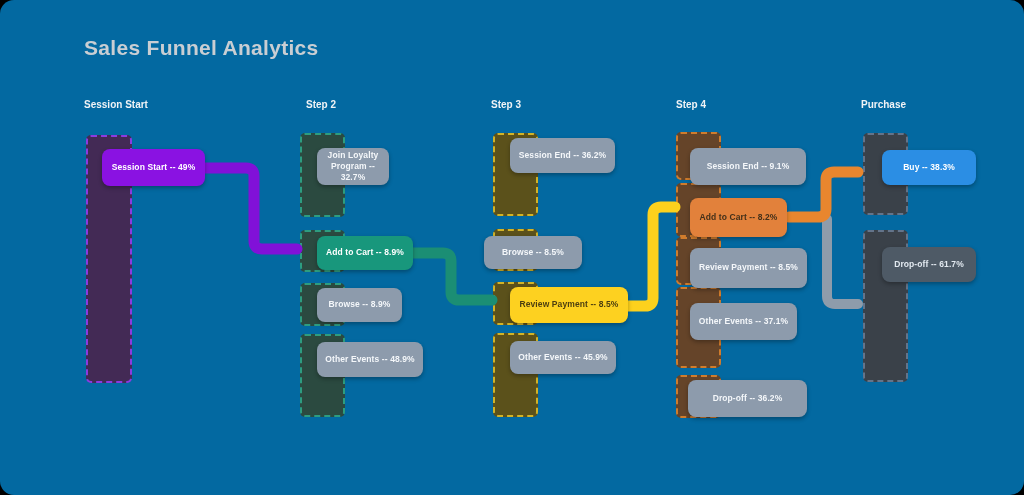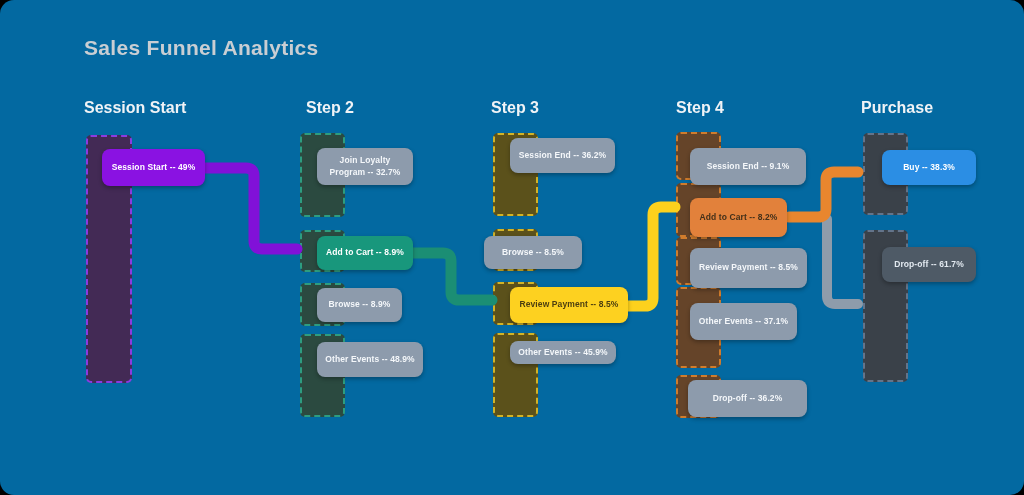--- a/index.html
+++ b/index.html
@@ -6,21 +6,21 @@
   body{font-family:"Liberation Sans","DejaVu Sans",sans-serif;}
   .canvas{
     position:relative;width:1024px;height:495px;background:#0369a1;
     border-radius:14px;overflow:hidden;
   }
   .title{
     position:absolute;left:84px;top:36px;margin:0;
     font-size:21px;font-weight:600;color:#c9ced3;letter-spacing:.3px;
   }
   .col-header{
-    position:absolute;top:99px;font-size:16px;font-weight:700;color:#f0f3f6;
+    position:absolute;top:99px;font-size:10px;font-weight:700;color:#f0f3f6;
   }
   
   .cont{position:absolute;border-radius:5px;border:2px dashed transparent;box-sizing:border-box;z-index:1;}
   .cont.purple{background:#432a55;border-color:#8c3be0;}
   .cont.teal{background:#2b4a40;border-color:#2d9d80;}
   .cont.yellow{background:#5b511b;border-color:#d2b327;}
   .cont.orange{background:#654429;border-color:#d07c2c;}
   .cont.slate{background:#3a4149;border-color:#64748a;}
   
   .flows{position:absolute;left:0;top:0;z-index:2;}
@@ -77,29 +77,29 @@
   <svg class="flows" width="1024" height="495" viewBox="0 0 1024 495">
     <path d="M 827 219 L 827 296 Q 827 304 835 304 L 858 304" fill="none" stroke="#8e9cab" stroke-width="10" stroke-linecap="round"></path>
     <path d="M 202 168 L 246 168 Q 254 168 254 176 L 254 241 Q 254 249 262 249 L 297 249" fill="none" stroke="#8111d8" stroke-width="11" stroke-linecap="round"></path>
     <path d="M 411 253 L 443 253 Q 451 253 451 261 L 451 292 Q 451 300 459 300 L 492 300" fill="none" stroke="#1b8e74" stroke-width="11" stroke-linecap="round"></path>
     <path d="M 627 306 L 645 306 Q 653 306 653 298 L 653 215 Q 653 207 661 207 L 675 207" fill="none" stroke="#fcd11d" stroke-width="11" stroke-linecap="round"></path>
     <path d="M 789 217 L 818 217 Q 826 217 826 209 L 826 180 Q 826 172 834 172 L 858 172" fill="none" stroke="#e8862e" stroke-width="11" stroke-linecap="round"></path>
   </svg>
 
   <div class="node purple" style="left:102px;top:149px;width:103px;height:37px">Session Start -- 49%</div>
 
-  <div class="node grey" style="left:317px;top:148px;width:96px;height:37px">Join Loyalty Program -- 32.7%</div>
+  <div class="node grey" style="left:317px;top:148px;width:72px;height:37px">Join Loyalty Program -- 32.7%</div>
   <div class="node teal" style="left:317px;top:236px;width:96px;height:34px">Add to Cart -- 8.9%</div>
   <div class="node grey" style="left:317px;top:288px;width:85px;height:34px">Browse -- 8.9%</div>
   <div class="node grey" style="left:317px;top:342px;width:106px;height:35px">Other Events -- 48.9%</div>
 
   <div class="node grey" style="left:510px;top:138px;width:105px;height:35px">Session End -- 36.2%</div>
   <div class="node grey" style="left:484px;top:236px;width:98px;height:33px">Browse -- 8.5%</div>
   <div class="node yellow" style="left:510px;top:287px;width:118px;height:36px">Review Payment -- 8.5%</div>
-  <div class="node grey" style="left:510px;top:341px;width:106px;height:23px">Other Events -- 45.9%</div>
+  <div class="node grey" style="left:510px;top:341px;width:106px;height:33px">Other Events -- 45.9%</div>
 
   <div class="node grey" style="left:690px;top:148px;width:116px;height:37px">Session End -- 9.1%</div>
   <div class="node orange" style="left:690px;top:198px;width:97px;height:39px">Add to Cart -- 8.2%</div>
   <div class="node grey" style="left:690px;top:248px;width:117px;height:40px">Review Payment -- 8.5%</div>
   <div class="node grey" style="left:690px;top:303px;width:107px;height:37px">Other Events -- 37.1%</div>
   <div class="node grey" style="left:688px;top:380px;width:119px;height:37px">Drop-off -- 36.2%</div>
 
   <div class="node blue" style="left:882px;top:150px;width:94px;height:35px">Buy -- 38.3%</div>
   <div class="node darkslate" style="left:882px;top:247px;width:94px;height:35px">Drop-off -- 61.7%</div>
 

